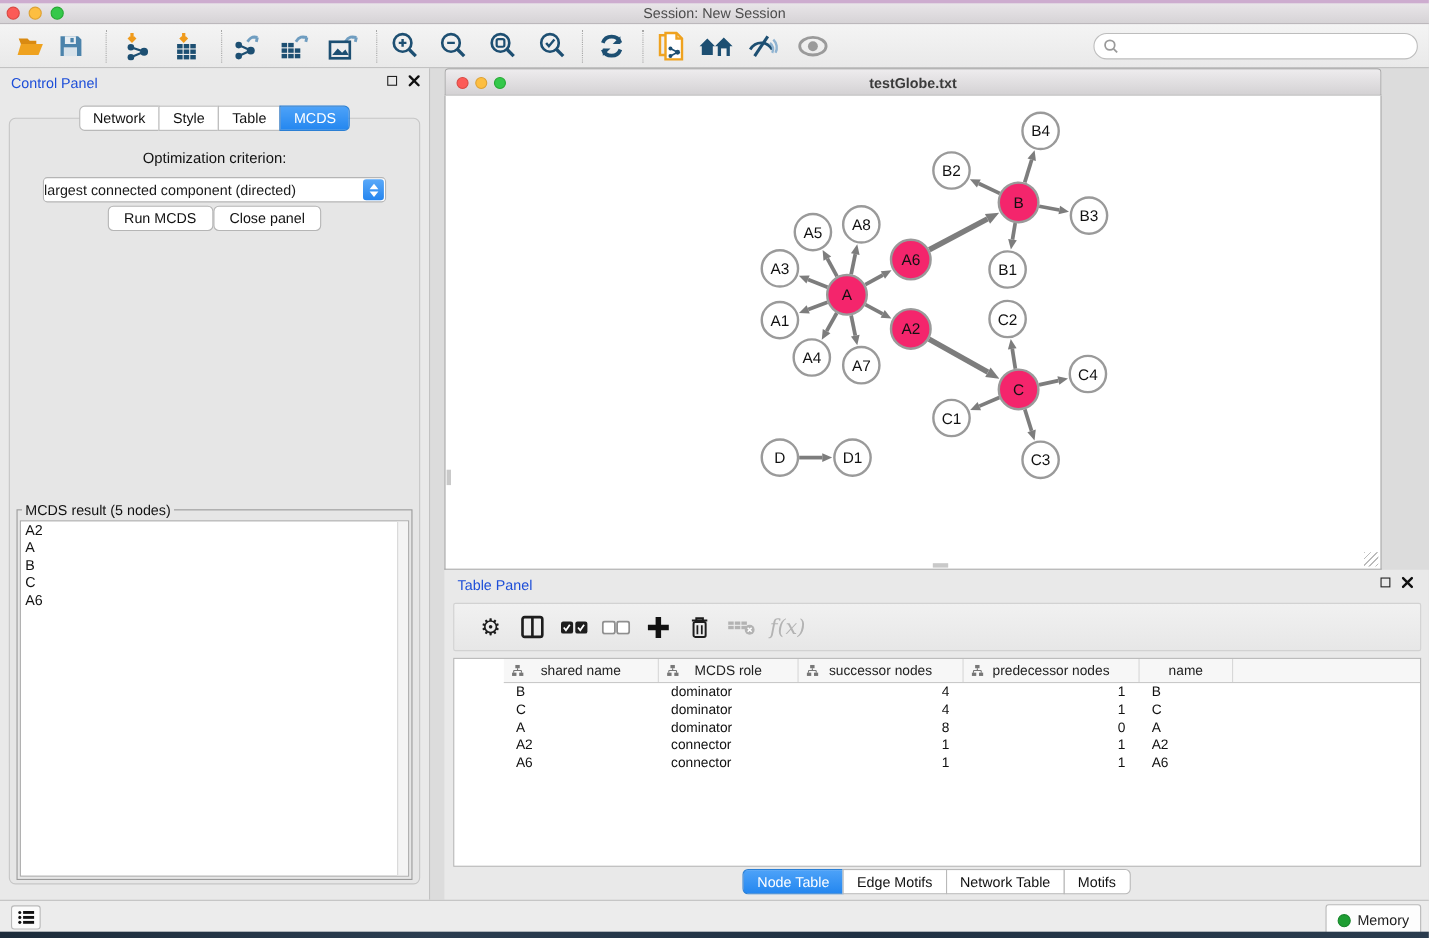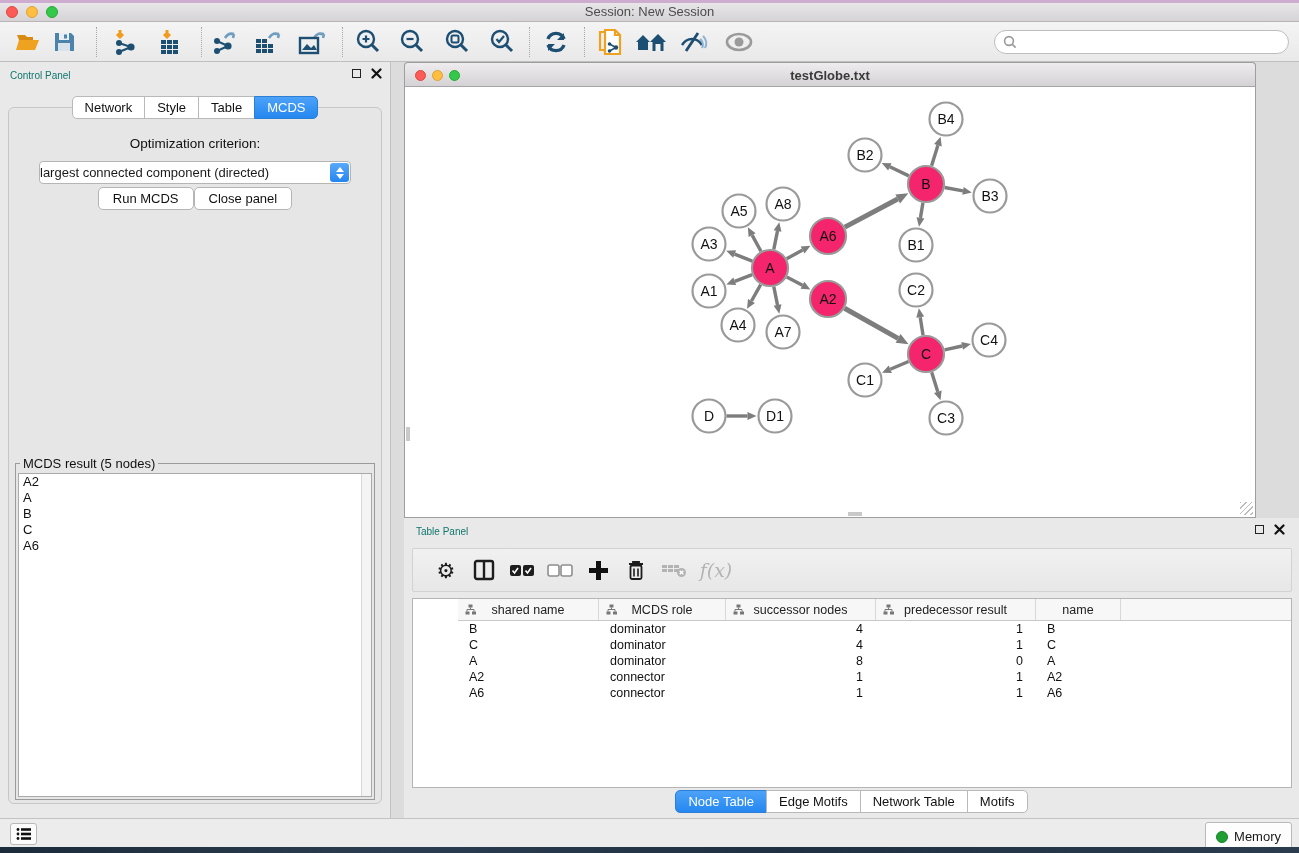--- a/index.html
+++ b/index.html
@@ -25,21 +25,21 @@
   .tbtn { width:36px; height:34px; display:flex; align-items:center; justify-content:center; cursor:default; }
   .tsep { width:1px; height:30px; margin:0 6px; border-left:1px dotted #a8a8a8; }
   .searchbox { position:absolute; right:10px; top:8px; width:295px; height:24px; background:#fff;
     border:1px solid #bdbdbd; border-radius:12px; display:flex; align-items:center; padding-left:8px; }
   .searchbox input { border:none; outline:none; flex:1; height:20px; font-size:12px; background:transparent; font-family:"Liberation Sans",sans-serif; }
 
   
   .control-panel { position:absolute; left:0; top:62px; width:391px; height:756px;
     background:#e9e9e9; border-right:1px solid #c2c2c2; }
   .panel-head { position:relative; height:26px; display:flex; align-items:center; padding:0 10px; }
-  .panel-head .ptitle { font-size:10px; color:#0f766e; }
+  .panel-head .ptitle { font-size:13px; color:#1d4ed8; }
   .panel-head .pbtns { position:absolute; right:8px; top:6px; display:flex; gap:10px; align-items:center; }
   .float-box { width:9px; height:9px; border:1.5px solid #222; background:transparent; }
   .seggroup { display:inline-flex; }
   .seg { background:#fff; border:1px solid #b9b9b9; padding:3px 12px; font-size:13px; color:#111;
     margin-left:-1px; cursor:default; }
   .seg:first-child { border-radius:5px 0 0 5px; margin-left:0; }
   .seg:last-child { border-radius:0 5px 5px 0; }
   .seg.active { background:linear-gradient(#4da2f8,#2487f0); border-color:#2b7fd4; color:#fff; }
   .cp-tabs { position:absolute; left:0; right:0; top:34px; text-align:center; z-index:2; }
   .cp-body { position:absolute; left:8px; right:8px; top:45px; bottom:14px;
@@ -507,21 +507,21 @@
           </svg>
           <span>successor nodes</span>
         </div>
         <div class="th" style="width: 160px;">
           <svg class="hier" width="11" height="11" viewBox="0 0 11 11">
             <rect x="3.5" y="0.5" width="4" height="3" fill="#777"></rect>
             <path d="M5.5 3.5 v2 M2 5.5 h7 M2 5.5 v2 M9 5.5 v2" stroke="#777" stroke-width="1"></path>
             <rect x="0.5" y="7.5" width="4" height="3" fill="#777"></rect>
             <rect x="7" y="7.5" width="4" height="3" fill="#777"></rect>
           </svg>
-          <span>predecessor result</span>
+          <span>predecessor nodes</span>
         </div>
         <div class="th" style="width: 85px;">
           <span>name</span>
         </div>
         <div class="th" style="flex: 1 1 0%; border-right: none;"></div>
       </div>
     <div id="table-body">
         <div class="trow">
           <div class="td left" style="width: 141px;">B</div>
           <div class="td left" style="width: 127px;">dominator</div>

